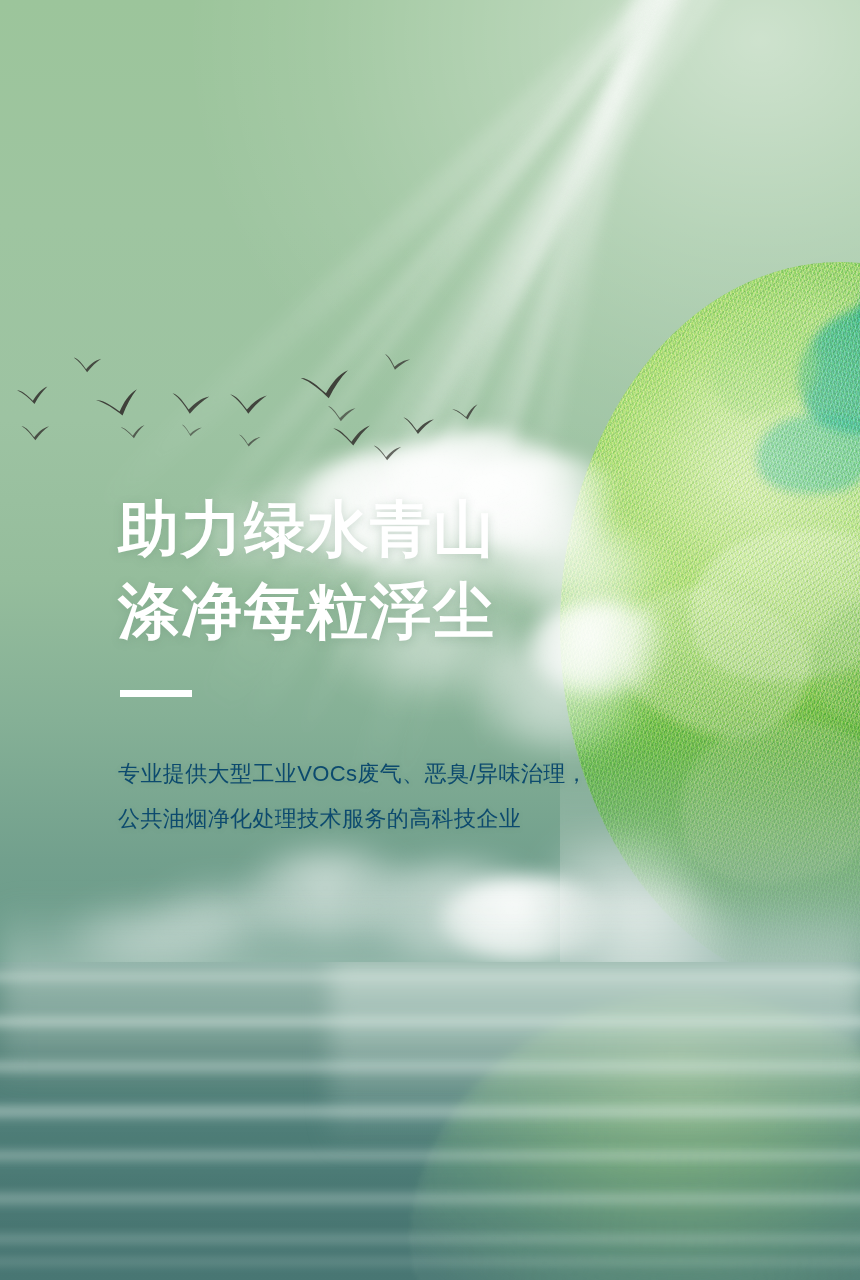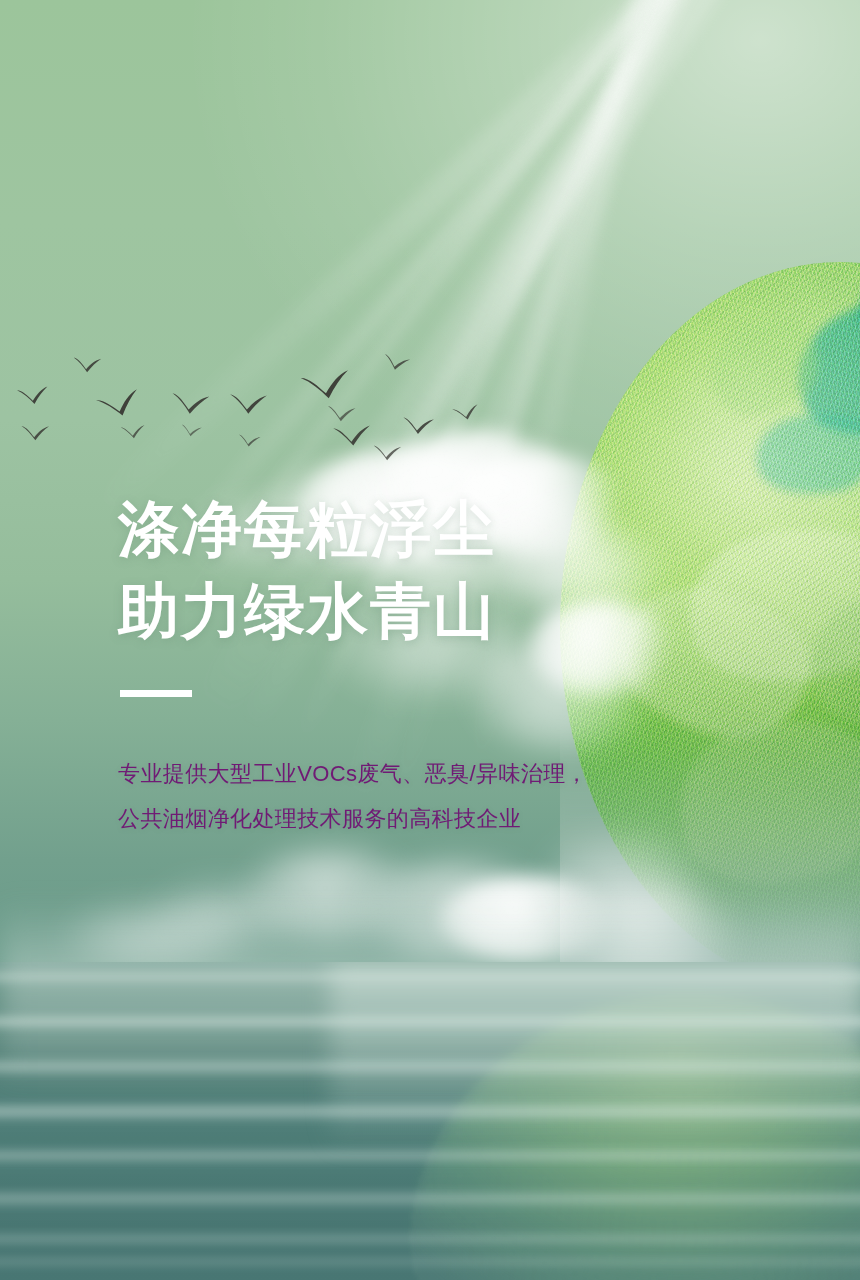--- a/index.html
+++ b/index.html
@@ -249,21 +249,21 @@
     white-space: nowrap;
   }
   .divider {
     width: 72px;
     height: 7px;
     background: #ffffff;
     margin: 38px 0 0 2px;
   }
   .subtitle {
     margin: 58px 0 0 0;
-    color: #701a75;
+    color: #0c4a6e;
     font-size: 22px;
     line-height: 37px;
     font-weight: 400;
     letter-spacing: 0.4px;
     white-space: nowrap;
     text-shadow: 0 1px 5px rgba(86,126,102,0.22);
   }
 </style>
 </head>
 <body>
@@ -393,20 +393,20 @@
         <div class="ripple dark" style="top: 212px; height: 14px; opacity: 0.3;"></div>
         <div class="ripple" style="top: 228px; height: 18px; opacity: 0.46;"></div>
         <div class="ripple dark" style="top: 256px; height: 12px; opacity: 0.28;"></div>
         <div class="ripple" style="top: 270px; height: 14px; opacity: 0.36;"></div>
         <div class="ripple" style="top: 294px; height: 12px; opacity: 0.28;"></div>
       </div>
   </div>
   <div class="mist"></div>
 
   <div class="content">
+    <h1 class="headline">助力绿水青山</h1>
     <h1 class="headline">涤净每粒浮尘</h1>
-    <h1 class="headline">助力绿水青山</h1>
     <div class="divider"></div>
     <p class="subtitle">专业提供大型工业VOCs废气、恶臭/异味治理，</p>
     <p class="subtitle" style="margin-top:8px">公共油烟净化处理技术服务的高科技企业</p>
   </div>
 
 </div>
 
 </body></html>

